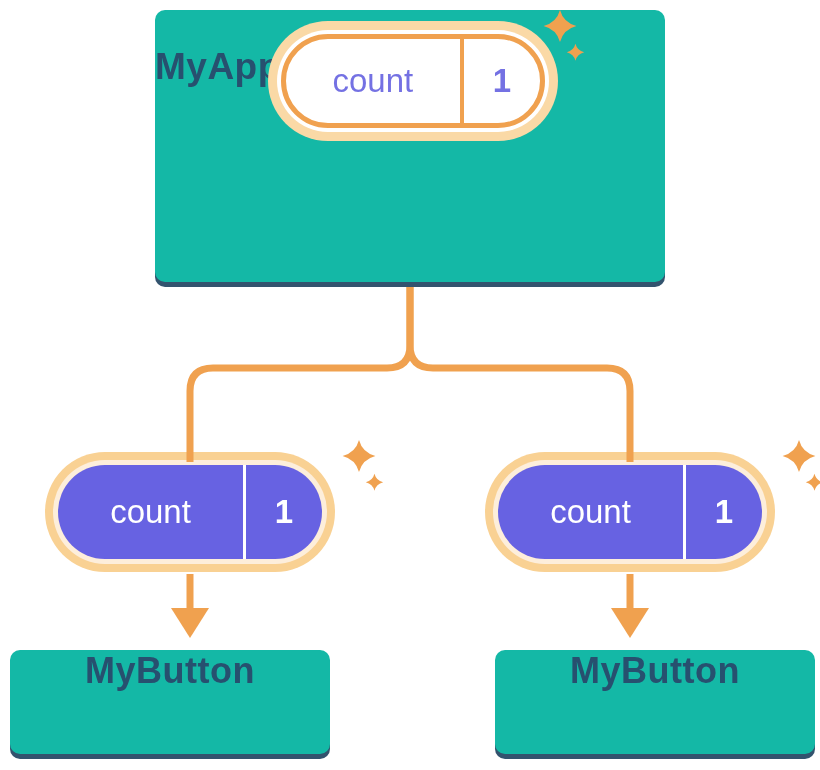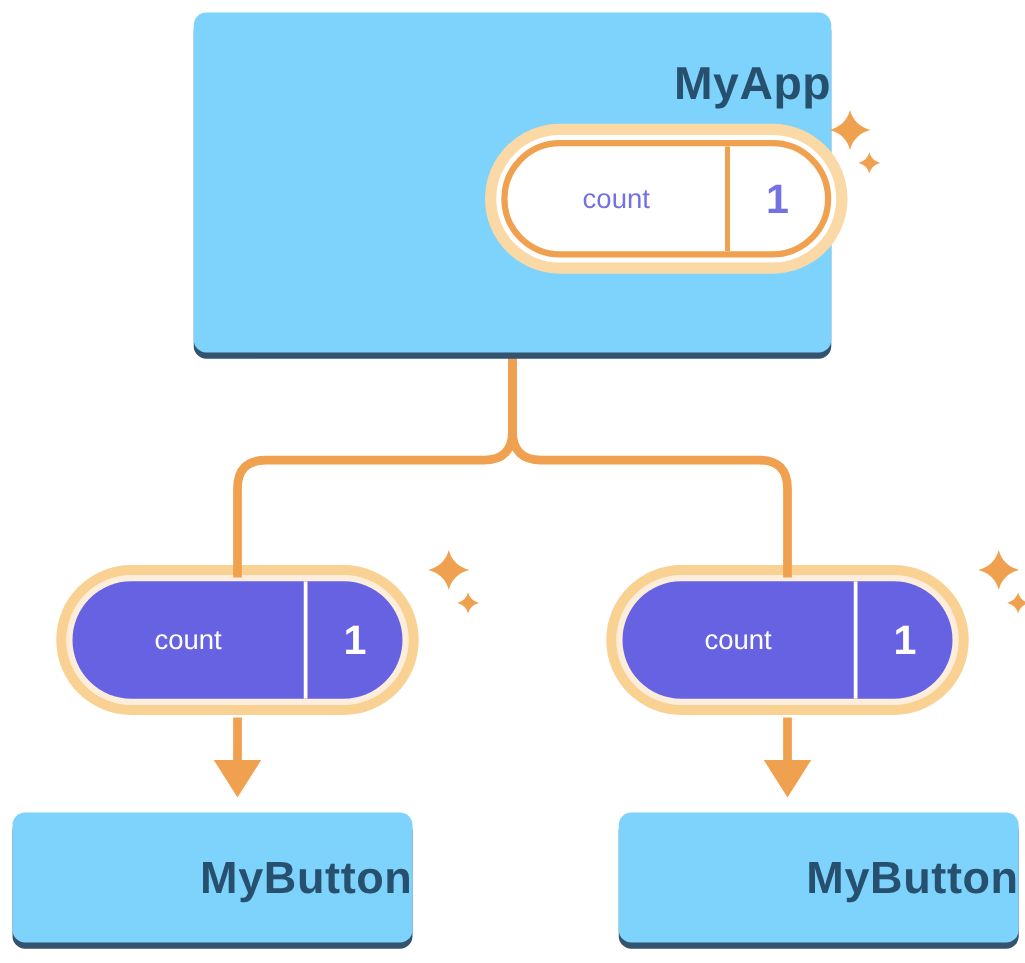--- a/index.html
+++ b/index.html
@@ -11,25 +11,25 @@
     background:#ffffff;
   }
   
   .connectors{position:absolute;left:0;top:0;z-index:1;}
   .connectors .line{fill:none;stroke:#F0A14F;stroke-width:7;}
   .connectors .head{fill:#F0A14F;}
 
   
   .card{
     position:absolute;
-    background:#7dd3fc;
+    background:#14b8a6;
     border-radius:10px;
     box-shadow:0 5px 0 0 #33536E;
     z-index:2;
-    display:flex;flex-direction:column;align-items:flex-end;
+    display:flex;flex-direction:row;align-items:flex-start;
   }
   .card-title{
     color:#27506F;
     font-weight:bold;
     font-size:37px;
     letter-spacing:.5px;
   }
   .myapp{left:155px;top:10px;width:510px;height:272px;}
   .myapp .card-title{margin-top:36px;}
   .btncard{width:320px;height:104px;justify-content:center;}
@@ -55,21 +55,21 @@
   .pill-dark{
     width:264px;height:94px;
     background:#6762E2;
     box-shadow:0 0 0 5px #FDEEDB, 0 0 0 13px #F9D193;
     color:#ffffff;
   }
   .pill-dark.lp{position:absolute;left:58px;top:465px;}
   .pill-dark.rp{position:absolute;left:498px;top:465px;}
   .pill-label{
     flex:1;display:flex;align-items:center;justify-content:center;
-    font-size:22px;font-weight:500;
+    font-size:33px;font-weight:500;
   }
   .pill-value{
     width:76px;display:flex;align-items:center;justify-content:center;
     font-size:33px;font-weight:bold;
   }
   .pill-divider{width:4px;}
   .pill-divider.ldiv{background:#F0A14F;}
   .pill-divider.ddiv{width:3px;background:#ffffff;}
 
   

